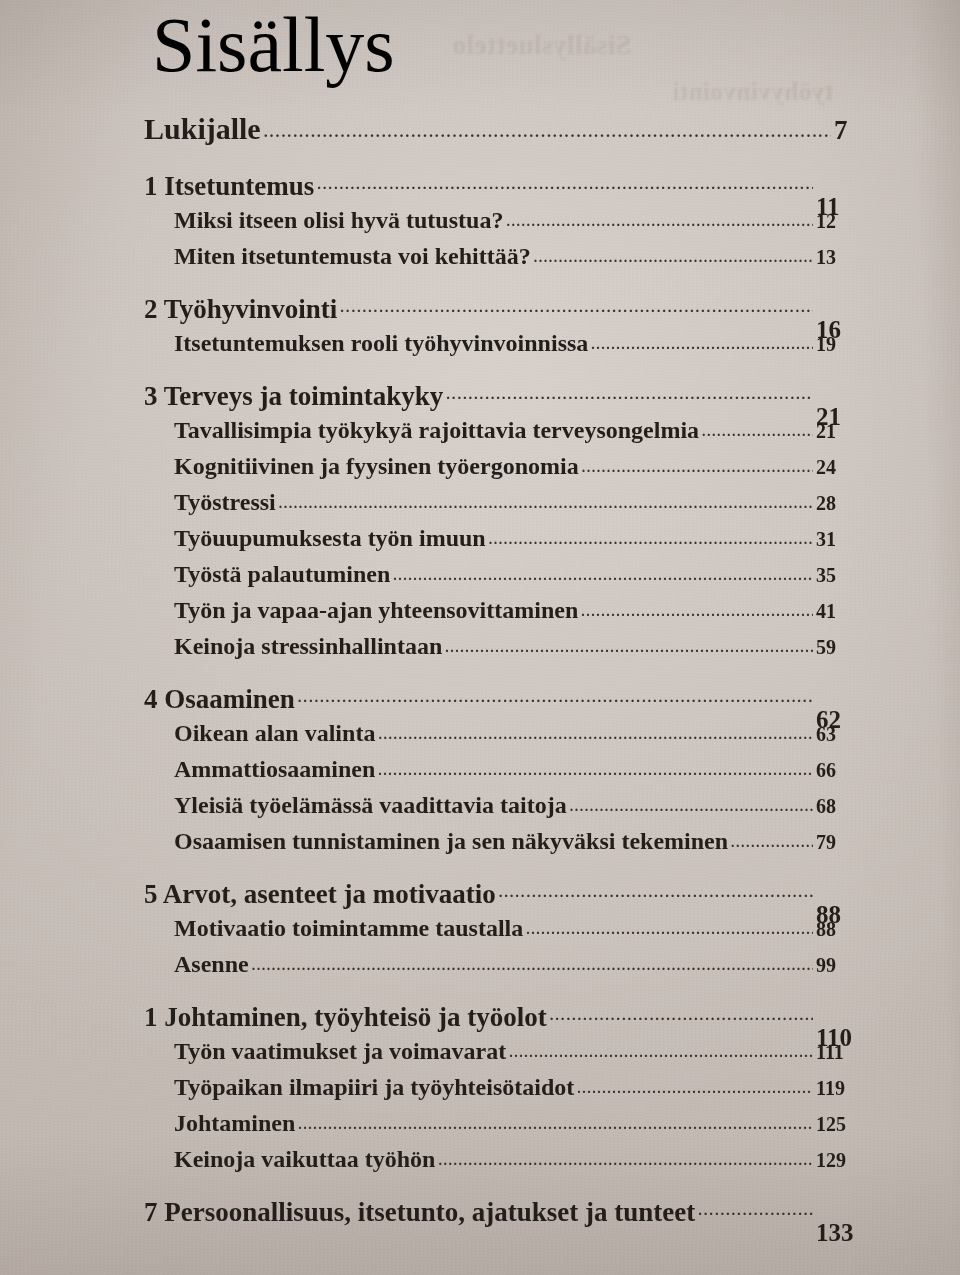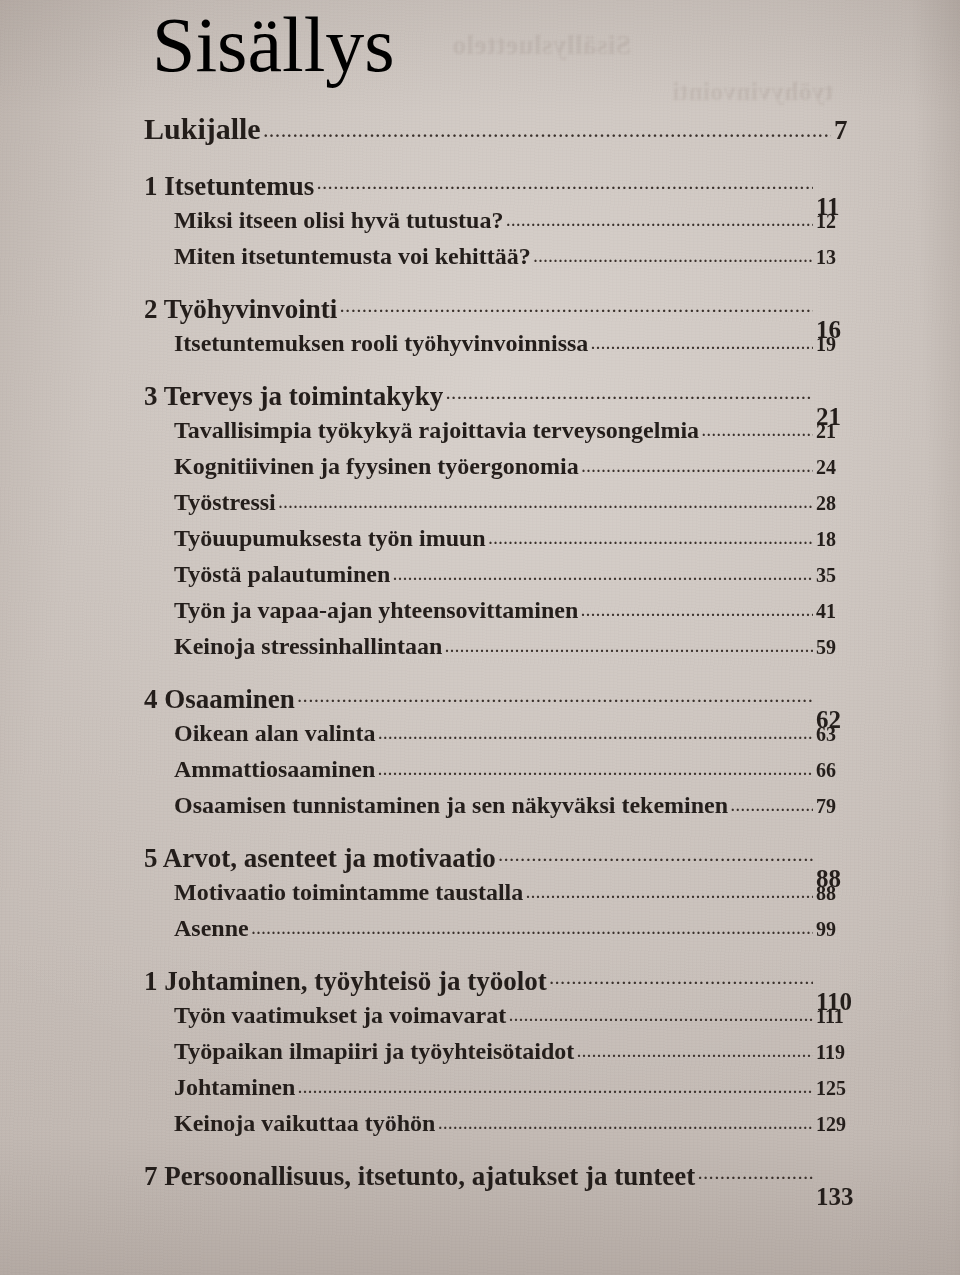--- a/index.html
+++ b/index.html
@@ -206,21 +206,21 @@
       <span class="page">24</span>
     </div>
     <div class="entry sub">
       <span class="label">Työstressi</span>
       <span class="leader"></span>
       <span class="page">28</span>
     </div>
     <div class="entry sub">
       <span class="label">Työuupumuksesta työn imuun</span>
       <span class="leader"></span>
-      <span class="page">18</span>
+      <span class="page">31</span>
     </div>
     <div class="entry sub">
       <span class="label">Työstä palautuminen</span>
       <span class="leader"></span>
       <span class="page">35</span>
     </div>
     <div class="entry sub">
       <span class="label">Työn ja vapaa-ajan yhteensovittaminen</span>
       <span class="leader"></span>
       <span class="page">41</span>
@@ -239,20 +239,25 @@
       <span class="label">Oikean alan valinta</span>
       <span class="leader"></span>
       <span class="page">63</span>
     </div>
     <div class="entry sub">
       <span class="label">Ammattiosaaminen</span>
       <span class="leader"></span>
       <span class="page">66</span>
     </div>
     <div class="entry sub">
+      <span class="label">Yleisiä työelämässä vaadittavia taitoja</span>
+      <span class="leader"></span>
+      <span class="page">68</span>
+    </div>
+    <div class="entry sub">
       <span class="label">Osaamisen tunnistaminen ja sen näkyväksi tekeminen</span>
       <span class="leader"></span>
       <span class="page">79</span>
     </div>
     <div class="entry chapter">
       <span class="label">5 Arvot, asenteet ja motivaatio</span>
       <span class="leader"></span>
       <span class="page">88</span>
     </div>
     <div class="entry sub">

